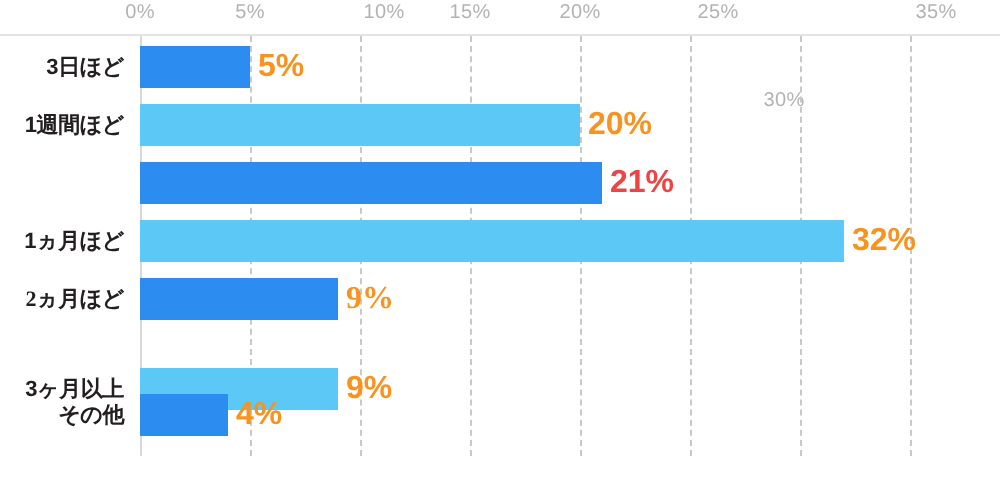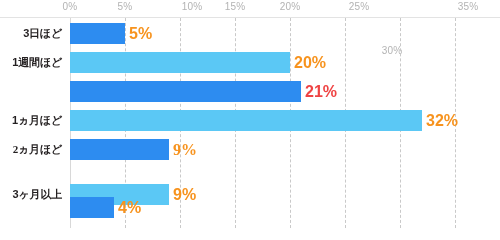--- a/index.html
+++ b/index.html
@@ -158,20 +158,21 @@
         </div>
       </div>
       <div class="row" style="top: 152px; margin-top: 28px;">
         <div class="cat-label">3ヶ月以上</div>
         <div class="bar-wrap">
           <span class="bar light" style="width: 99px; background: rgb(91, 200, 245);"></span>
           <span class="value-label" style="color: rgb(247, 147, 30);">9%</span>
         </div>
       </div>
       <div class="row" style="top: 193px;">
+        <div class="cat-label">その他</div>
         <div class="bar-wrap">
           <span class="bar dark" style="width: 44px; background: rgb(45, 140, 240);"></span>
           <span class="value-label" style="color: rgb(247, 147, 30);">4%</span>
         </div>
       </div>
     </div>
 
 </div>
 
 </body></html>

